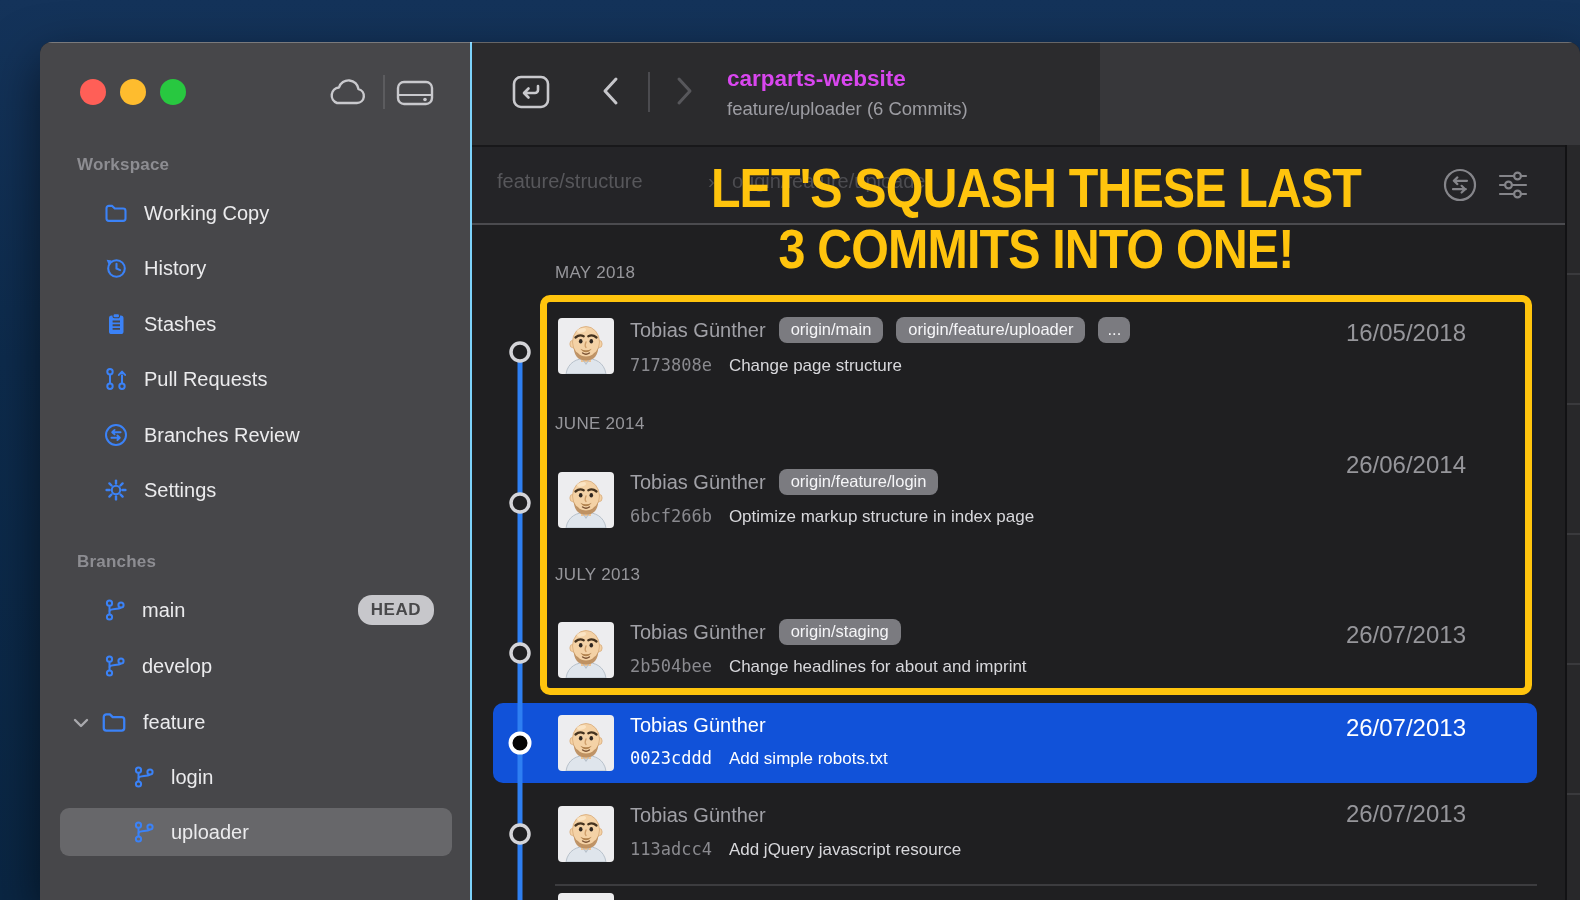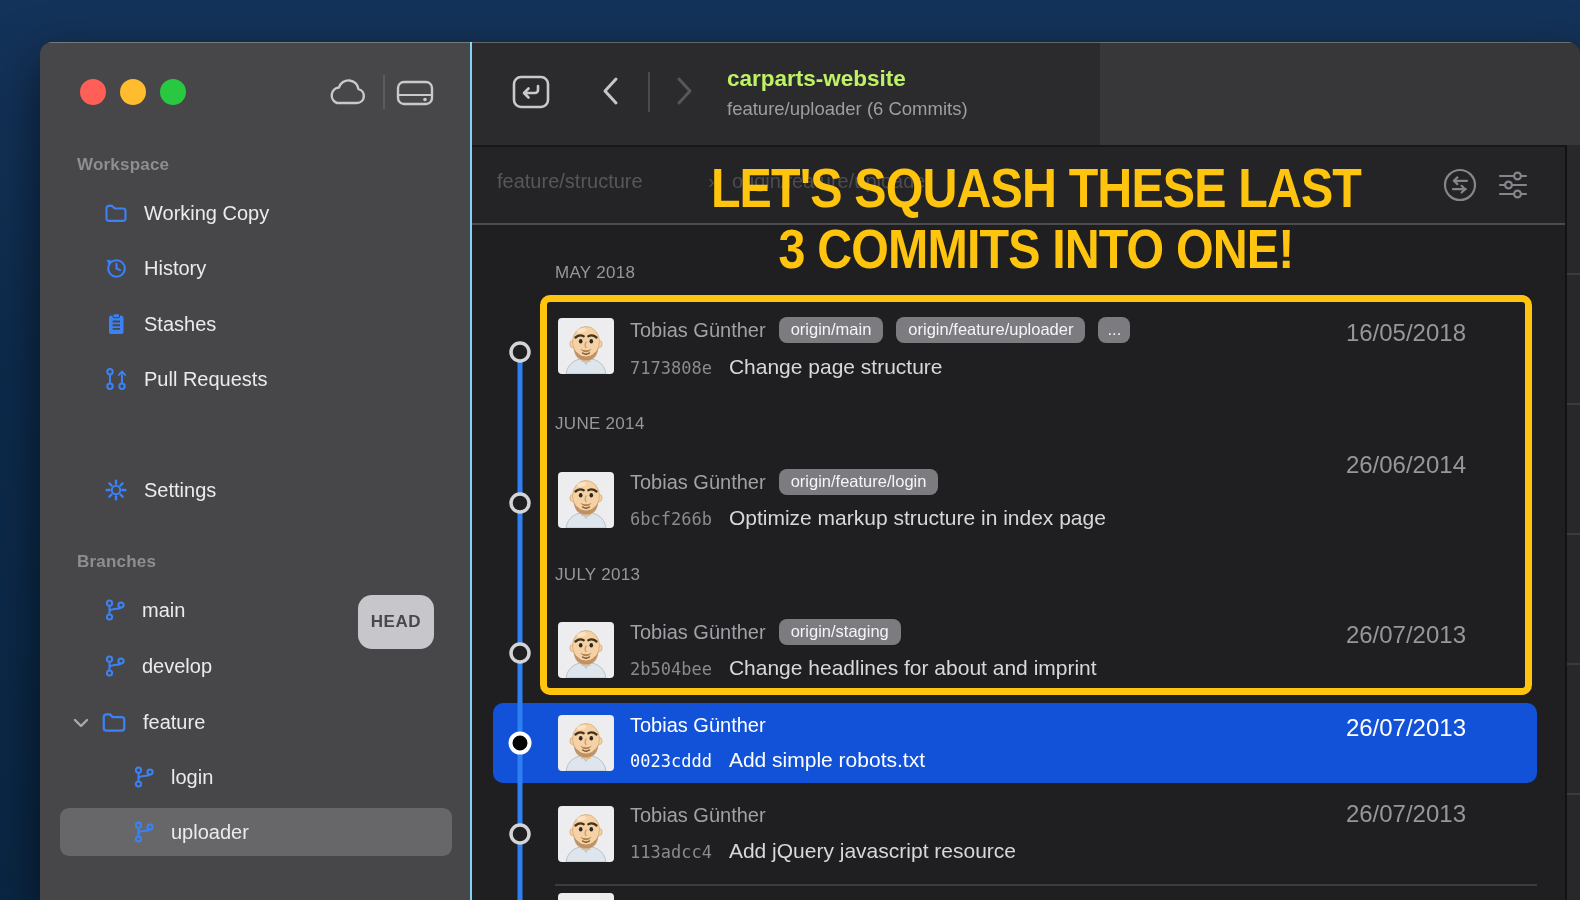--- a/index.html
+++ b/index.html
@@ -25,27 +25,27 @@
   .tl.green{left:120px;background:#28c840;}
   .tb-icon{position:absolute;color:#c9c9cd;}
   .tb-sep{position:absolute;left:343px;top:33px;width:2px;height:34px;background:#5c5c5f;}
   .side-label{position:absolute;left:37px;font-size:17px;font-weight:700;color:#8d8d92;letter-spacing:.2px;}
   .side-item{position:absolute;left:63px;height:32px;display:flex;align-items:center;cursor:default;}
   .side-item .icn{width:26px;height:26px;color:#3b82f7;flex:0 0 auto;}
   .side-item .lbl{margin-left:15px;font-size:20px;color:#ebebed;}
   .branch-item .icn{width:24px;height:24px;}
   .chev{position:absolute;width:22px;height:22px;color:#a9a9ad;}
   .head-pill{position:absolute;right:36px;background:#c7c7cb;color:#48484a;
-    font-size:17px;font-weight:700;border-radius:14px;padding:17px 13px;letter-spacing:.5px;}
+    font-size:17px;font-weight:700;border-radius:14px;padding:5px 13px;letter-spacing:.5px;}
   .side-sel{position:absolute;left:20px;width:392px;height:48px;border-radius:9px;background:#67676a;}
   
   .toolbar-dark{position:absolute;left:432px;top:0;width:628px;height:103px;background:#2b2b2d;}
   .toolbar-gray{position:absolute;left:1060px;top:0;width:480px;height:103px;background:#37373a;}
   .tb2-icon{position:absolute;z-index:12;}
-  .repo-title{position:absolute;left:687px;top:24px;font-size:22.5px;font-weight:700;color:#bef264;z-index:12;}
+  .repo-title{position:absolute;left:687px;top:24px;font-size:22.5px;font-weight:700;color:#d946ef;z-index:12;}
   .repo-subtitle{position:absolute;left:687px;top:56px;font-size:18.5px;color:#9d9da3;z-index:12;}
   .nav-sep{position:absolute;left:608px;top:30px;width:2px;height:40px;background:#4b4b4f;z-index:12;}
   
   .filterbar{position:absolute;left:432px;top:103px;width:1108px;height:80px;
     background:#242427;border-top:2px solid #18181a;border-bottom:2px solid #4b4b4f;
     box-sizing:border-box;z-index:4;}
   .crumb{position:absolute;top:128px;font-size:20px;color:#57575b;z-index:5;white-space:nowrap;}
   .fb-icon{position:absolute;color:#85858a;z-index:6;}
   
   .annotation{position:absolute;left:452px;top:116px;width:1088px;text-align:center;z-index:22;}
@@ -58,21 +58,21 @@
   .sel-row-bg{position:absolute;left:453px;top:661px;width:1044px;height:80px;border-radius:10px;background:#1152d9;z-index:3;}
   .graph{position:absolute;left:455px;top:240px;z-index:7;}
   .avatar{position:absolute;left:518px;width:56px;height:56px;border-radius:4px;z-index:6;}
   .author-line{position:absolute;left:590px;height:30px;display:flex;align-items:center;gap:13px;z-index:6;}
   .author{font-size:20px;color:#a0a0a6;white-space:nowrap;}
   .badge{background:rgba(131,131,137,.92);color:#f5f5f7;font-size:16.5px;
     border-radius:8px;padding:3px 12px 4px;white-space:nowrap;}
   .badge.more{padding:3px 9px 4px;}
   .msg-line{position:absolute;left:590px;display:flex;align-items:baseline;gap:17px;z-index:6;}
   .hash{font-family:"DejaVu Sans Mono",monospace;font-size:17px;color:#8a8a8f;}
-  .message{font-size:21px;color:#d8d8dc;white-space:nowrap;}
+  .message{font-size:17px;color:#d8d8dc;white-space:nowrap;}
   .cdate{position:absolute;right:114px;font-size:24px;color:#96969b;z-index:6;}
   .row-sel .author,.row-sel .message,.row-sel .hash,.cdate.sel{color:#ffffff;}
   .row-sel .hash{font-weight:400;}
   .list-divider{position:absolute;left:515px;top:842px;width:982px;height:2px;background:#3c3c3f;z-index:2;}
   
   .sliver{position:absolute;left:1525px;top:103px;width:15px;height:755px;background:#28282a;
     border-left:2px solid #121214;box-sizing:border-box;z-index:9;
     background-image:repeating-linear-gradient(to bottom,transparent 0 128px,#3a3a3d 128px 130px);}
   svg{display:block;}
 </style>
@@ -148,20 +148,28 @@
       <svg class="icn" viewBox="0 0 26 26">
           <circle cx="7" cy="5.8" r="2.7" fill="none" stroke="currentColor" stroke-width="2"></circle>
           <path d="M7 8.7 v8.6" stroke="currentColor" stroke-width="2"></path>
           <circle cx="7" cy="20.2" r="2.7" fill="none" stroke="currentColor" stroke-width="2"></circle>
           <circle cx="19" cy="20.2" r="2.7" fill="none" stroke="currentColor" stroke-width="2"></circle>
           <path d="M19 17.3 V8.6" stroke="currentColor" stroke-width="2"></path>
           <path d="M15.9 8.9 L19 5.6 l3.1 3.3" fill="none" stroke="currentColor" stroke-width="2" stroke-linecap="round" stroke-linejoin="round"></path>
         </svg>
       <span class="lbl">Pull Requests</span>
     </div>
+    <div class="side-item" style="top:377px">
+      <svg class="icn" viewBox="0 0 26 26">
+          <circle cx="13" cy="13" r="10" fill="none" stroke="currentColor" stroke-width="2"></circle>
+          <path d="M17.6 10.2 H9.4 M11.6 7.9 L9.2 10.2 l2.4 2.2" fill="none" stroke="currentColor" stroke-width="1.9" stroke-linecap="round" stroke-linejoin="round"></path>
+          <path d="M8.4 15.8 h8.2 M14.4 13.5 l2.4 2.3 -2.4 2.2" fill="none" stroke="currentColor" stroke-width="1.9" stroke-linecap="round" stroke-linejoin="round"></path>
+        </svg>
+      <span class="lbl">Branches Review</span>
+    </div>
     <div class="side-item" style="top:432px">
       <svg class="icn" viewBox="0 0 26 26">
           <circle cx="13" cy="13" r="4.2" fill="none" stroke="currentColor" stroke-width="2"></circle>
           <g stroke="currentColor" stroke-width="2.4" stroke-linecap="round">
             <path d="M13 3.6 v3"></path>
             <path d="M13 19.4 v3"></path>
             <path d="M3.6 13 h3"></path>
             <path d="M19.4 13 h3"></path>
             <path d="M6.4 6.4 l2.1 2.1"></path>
             <path d="M17.5 17.5 l2.1 2.1"></path>

